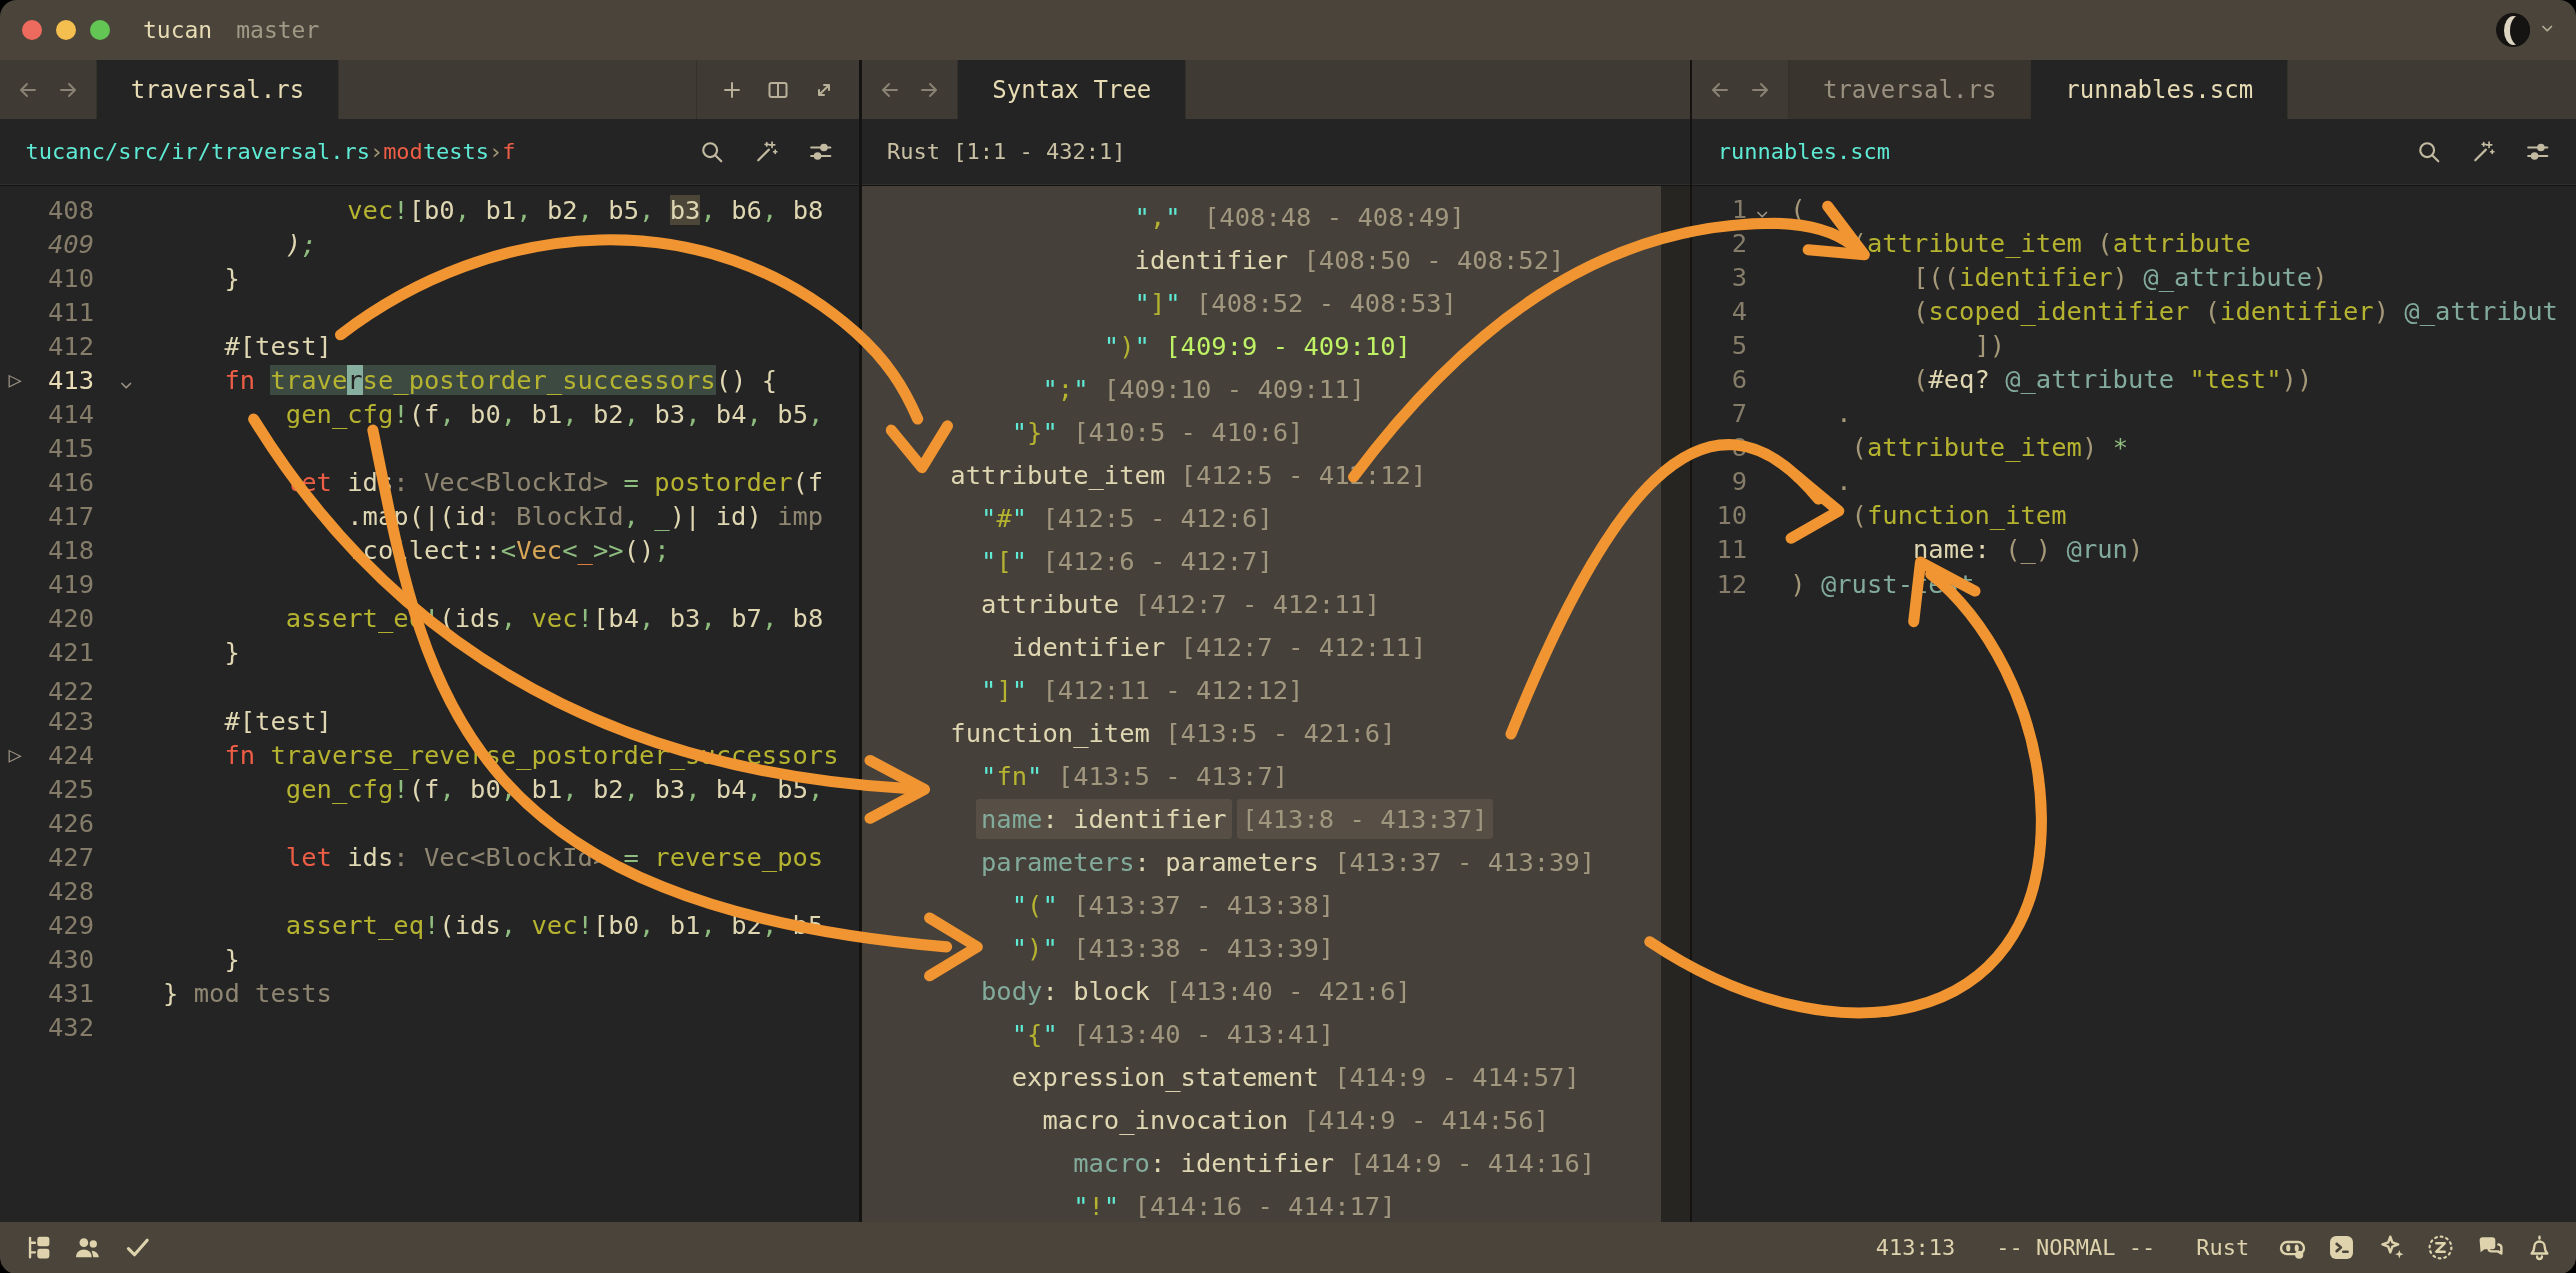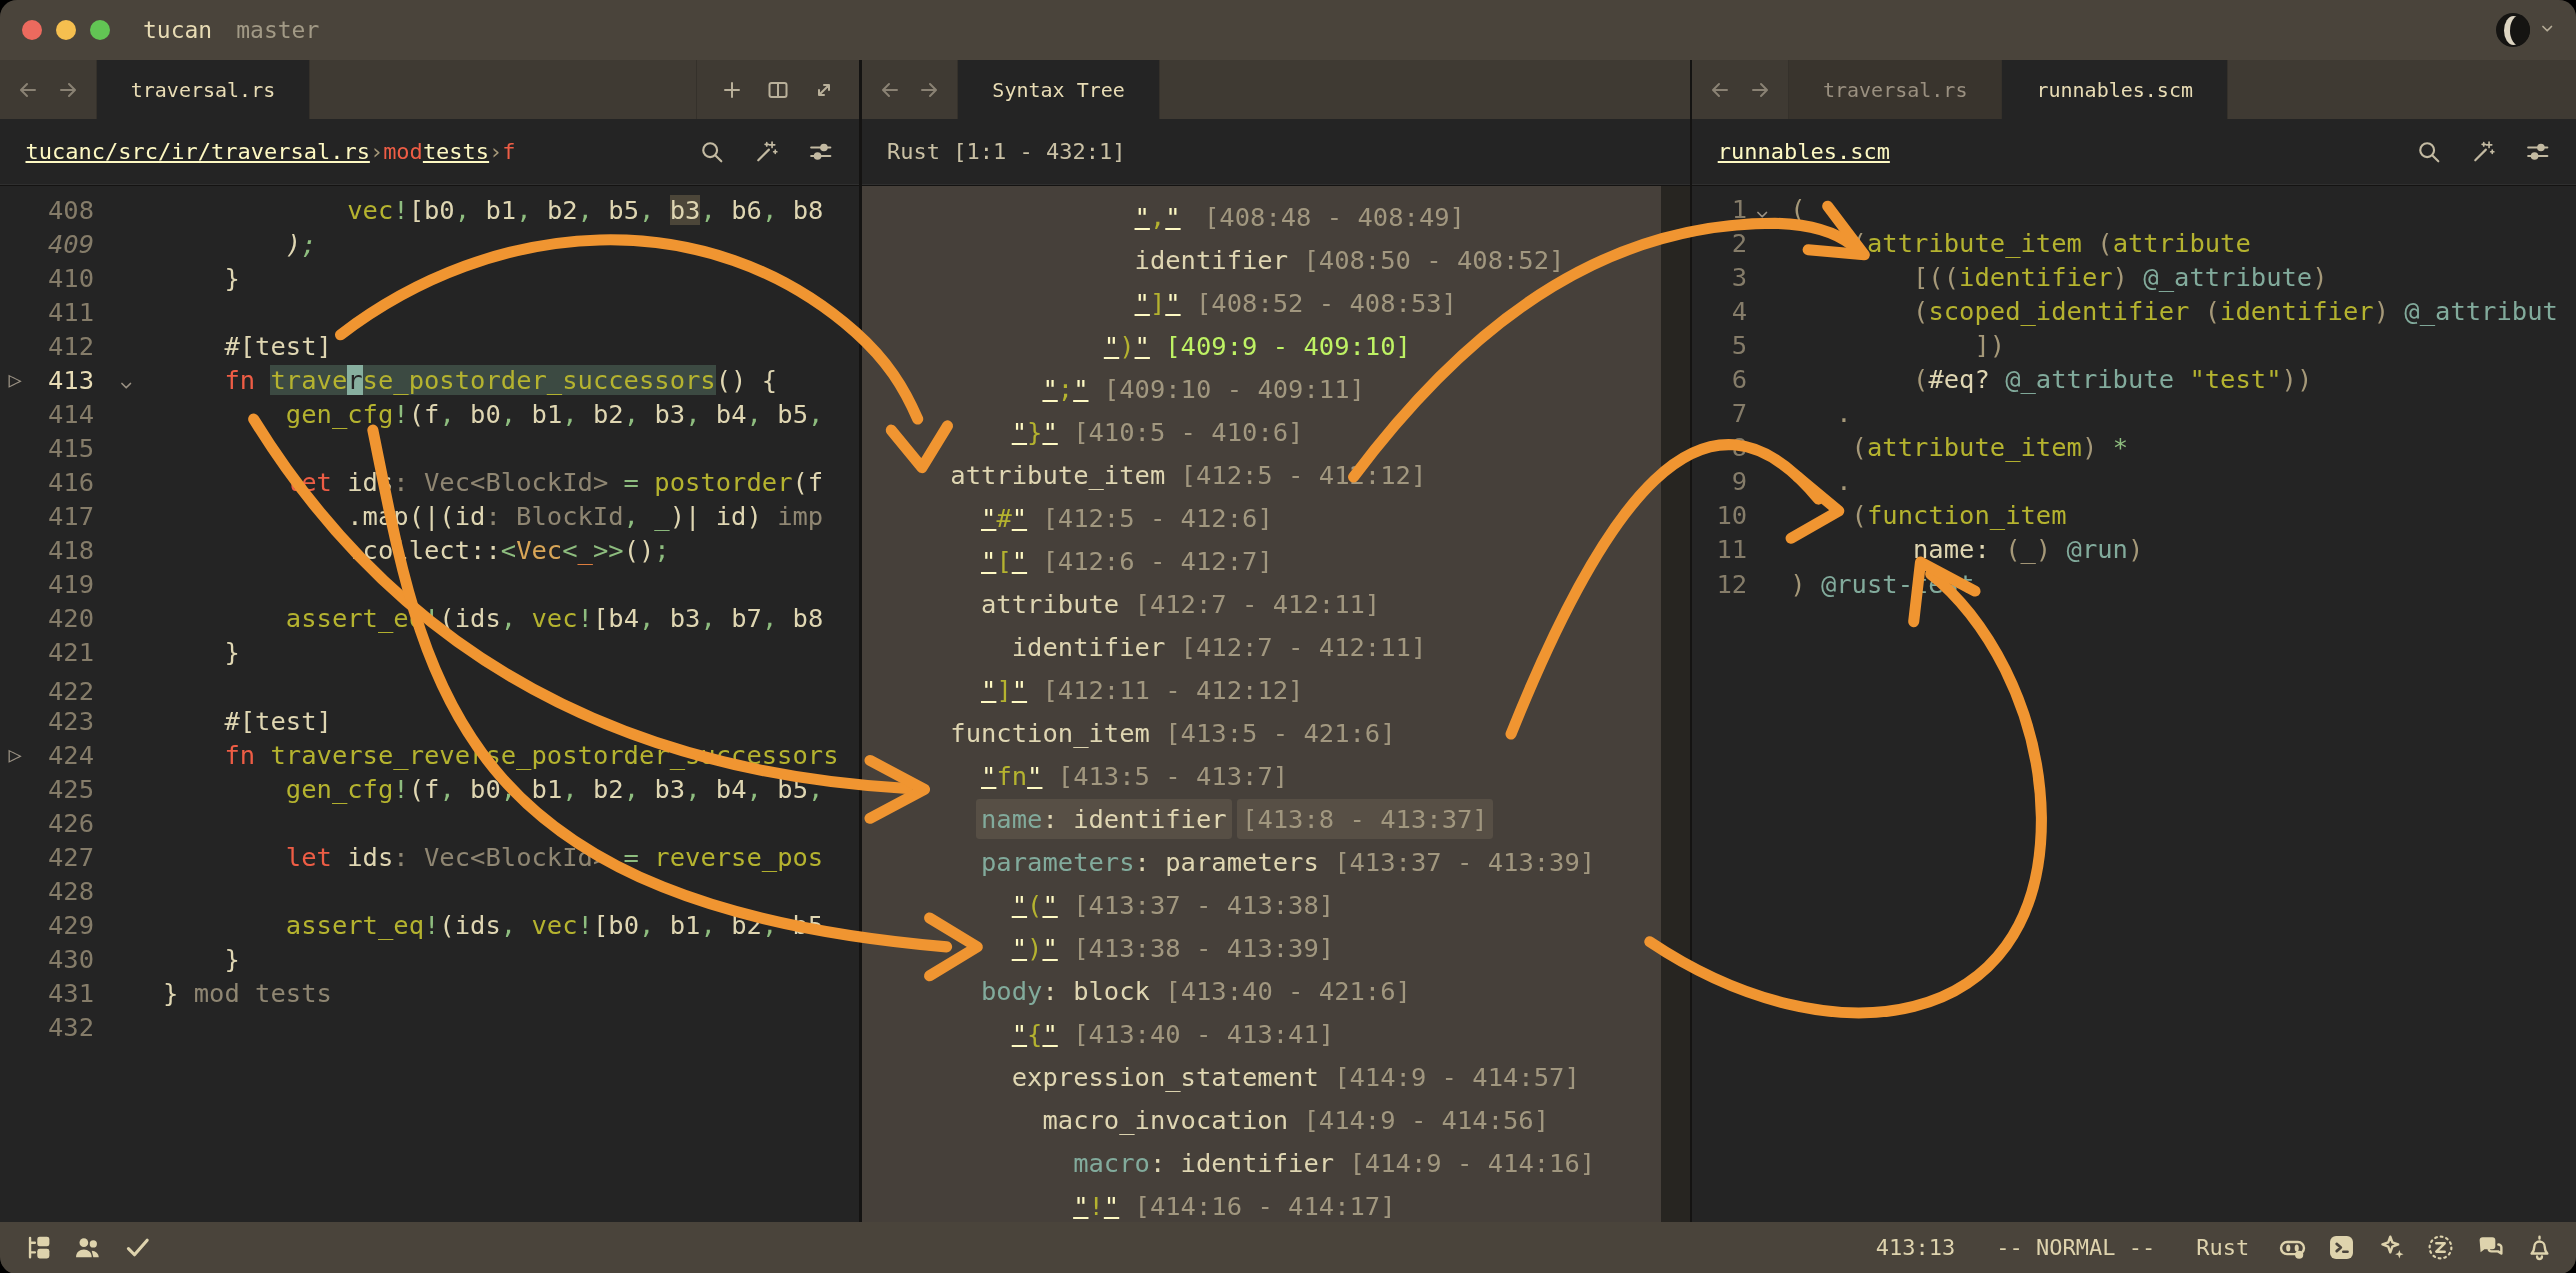--- a/index.html
+++ b/index.html
@@ -17,21 +17,21 @@
   #avatar .crescent{position:absolute;left:7.7px;top:3.4px;width:19px;height:29px;border-radius:50%;background:#ddd5c2;}
   #avatar .crescent-mask{position:absolute;left:14.5px;top:1.7px;width:20.4px;height:31px;border-radius:50%;background:#151412;}
   
   .cols{display:grid;grid-template-columns:859px 828px 884px;grid-column-gap:2.6px;background:#141312;position:absolute;left:0;width:2576px;}
   #tabs-row{top:60px;height:60px;}
   #toolbar-row{top:119px;height:66px;}
   #content-row{top:186px;height:1037px;}
   .tabstrip{background:#3f3a33;display:flex;align-items:stretch;height:60px;overflow:hidden;border-bottom:1.7px solid #191715;}
   .tab-nav{display:flex;align-items:center;padding:0 8.5px;color:#8a8274;border-right:1.7px solid #35312b;}
   .tab-nav span{margin:0 7.7px;font-size:25.5px;}
-  .tab{display:flex;align-items:center;padding:4px 34px;font-size:20px;color:#9a9080;border-right:1.7px solid #35312b;}
+  .tab{display:flex;align-items:center;padding:4px 34px;font-size:24px;color:#9a9080;border-right:1.7px solid #35312b;}
   .tab.active{background:#242424;color:#e8dcb5;border-right:1.7px solid #35312b;}
   .tab.inactive2{background:#39342d;}
   .tab-actions{margin-left:auto;display:flex;align-items:center;color:#b9b09a;border-left:1.7px solid #35312b;padding:0 12px;}
   .tab-actions .ticon{margin:0 11px;display:flex;align-items:center;}
   .toolbar{background:#242424;border-bottom:1.7px solid #2f2f2f;display:flex;align-items:center;font-size:22px;color:#c9c0a4;padding:0 25.5px;overflow:hidden;}
   .toolbar .spacer{flex:1;}
   .toolbar .ticon{margin-left:29px;color:#c3baa2;display:flex;align-items:center;}
   .pane{position:relative;overflow:hidden;background:#242424;}
   #pane-tree-content{background:#46403a;}
   #tree-shadow{position:absolute;right:0;top:0;width:29px;height:1037px;background:#1e1c1a;opacity:.75;}
@@ -41,21 +41,21 @@
   .gut .num{position:absolute;right:69px;color:#857c69;}
   .gut .num.act{color:#e8dcb5;}
   .gut .run{position:absolute;left:8.5px;color:#9a9183;font-size:22px;}
   .gut .fold{position:absolute;left:116px;top:6.8px;color:#9a9183;}
   .code{position:absolute;left:163px;top:0;white-space:pre;}
   .rgut{width:98px;}
   .rgut .num{right:43px;}
   .rgut .fold{left:60px;}
   .rcode{left:98px;}
   
-  .c-cream{color:#dfd6b2;} .c-cream2{color:#fef9c3;text-decoration:underline;} .c-gray{color:#a59878;}
+  .c-cream{color:#dfd6b2;} .c-cream2{color:#5eead4;} .c-gray{color:#a59878;}
   .c-red{color:#ee5d45;} .c-green{color:#b5b32f;} .c-aqua{color:#8ebd7f;}
   .c-teal{color:#82ab9c;} .c-yellow{color:#d9a657;} .c-orange{color:#e2803f;}
   .c-inlay{color:#8f8672;}
   .sel{background:#3c4a42;} .selg{background:#4c4639;}
   .cur{background:#87af9f;color:#242424;}
   
   .treerow{height:43px;line-height:43px;font-size:25.5px;white-space:pre;padding-left:58px;color:#dfd6b2;}
   .hlbox{background:#574f45;border-radius:3.4px;padding:5.1px 5.1px;margin:0 -5.1px;}
   
   #statusbar{position:absolute;left:0;top:1222px;width:2576px;height:51px;background:#4a443b;display:flex;align-items:center;font-size:22px;color:#ded3ad;}

